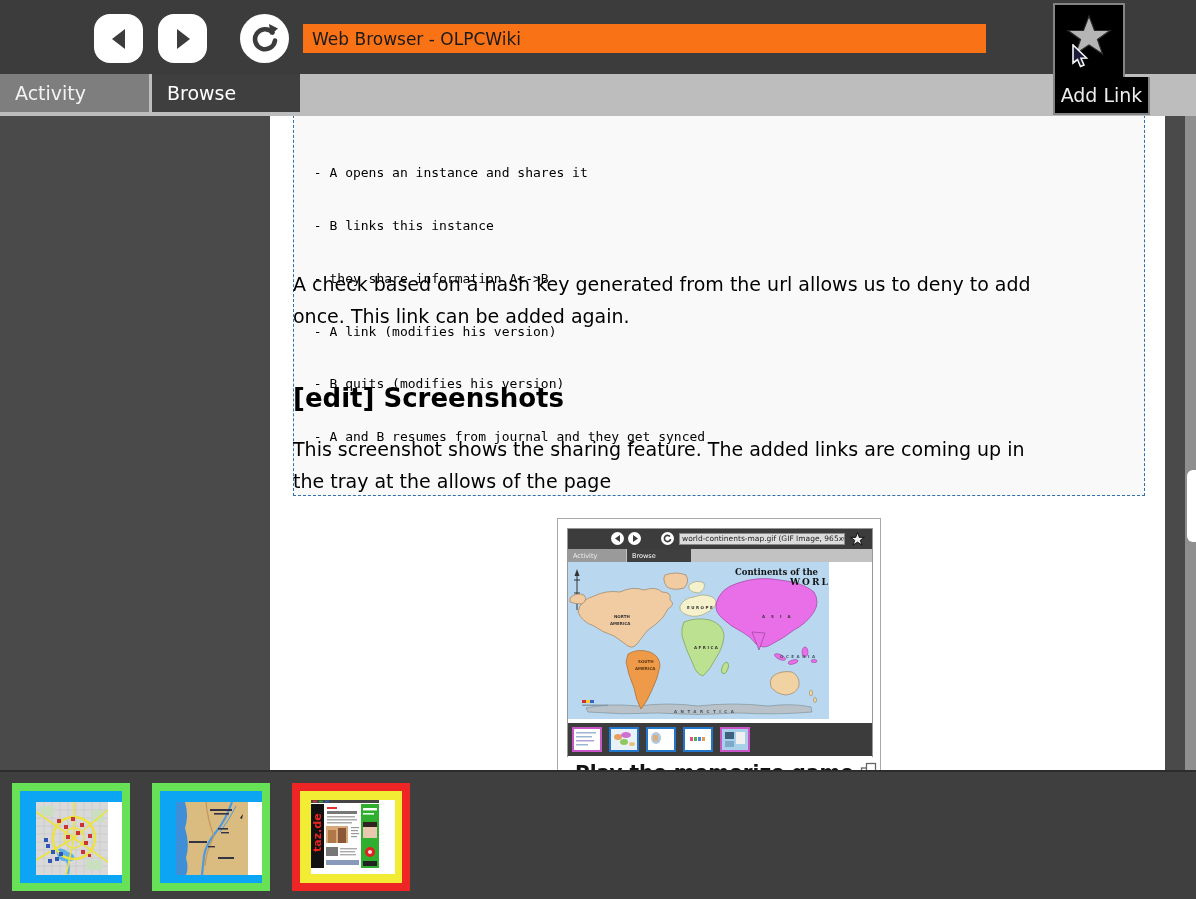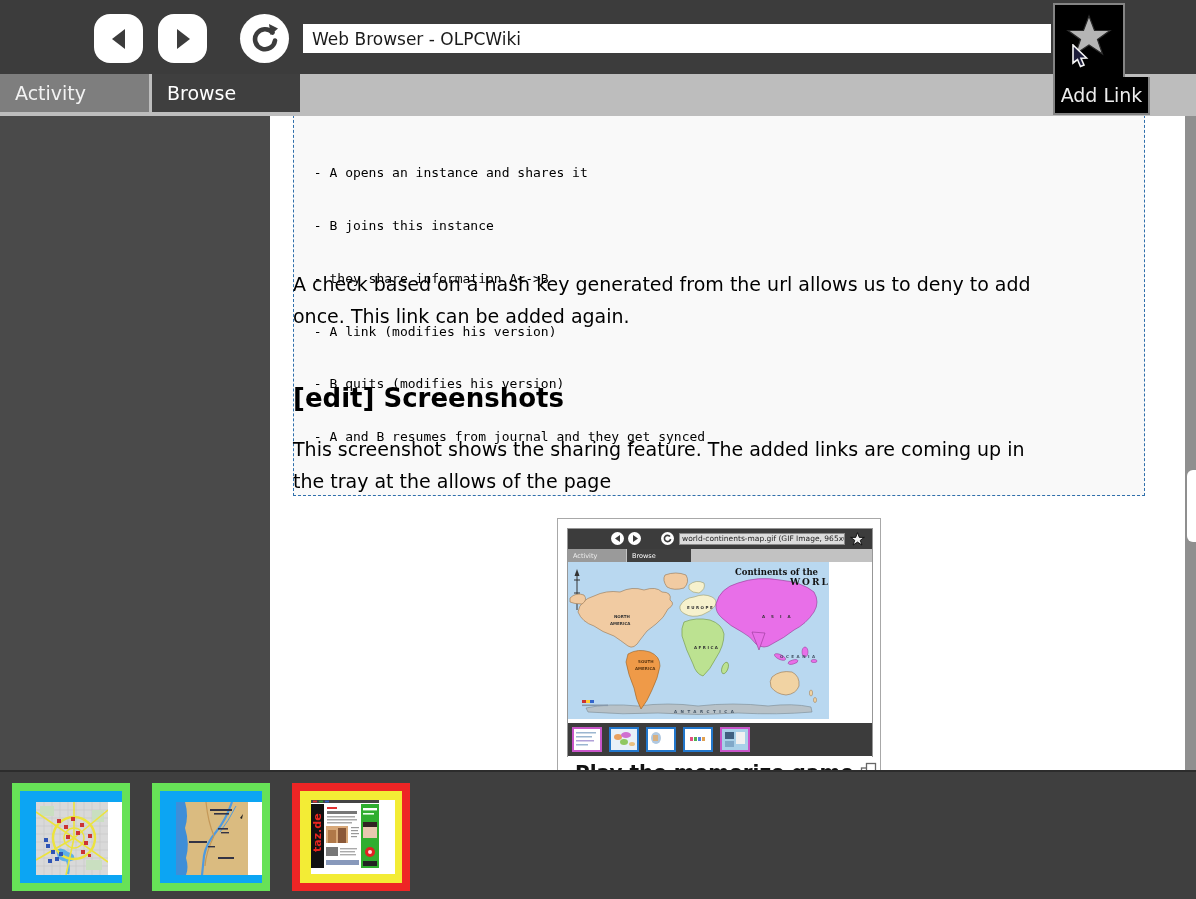--- a/index.html
+++ b/index.html
@@ -5,40 +5,40 @@
   html,body{margin:0;padding:0;background:#3f3f3f;}
   #screen{position:relative;width:1196px;height:899px;overflow:hidden;
           font-family:"DejaVu Sans","Liberation Sans",sans-serif;background:#3c3c3c;}
   .abs{position:absolute;}
 
   
   .toolbar{left:0;top:0;width:1196px;height:74px;background:#3c3c3c;}
   .tool-btn{top:14px;width:49px;height:49px;background:#fff;border-radius:16px;
             display:flex;align-items:center;justify-content:center;}
   .tool-btn.round{border-radius:50%;}
-  .url-input{left:303px;top:24px;width:748px;height:29px;background:#ffffff;border:none;
+  .url-input{left:303px;top:24px;width:683px;height:29px;background:#f97316;border:none;
              font-family:"DejaVu Sans",sans-serif;font-size:17px;color:#1a1a1a;padding:0 9px;box-sizing:border-box;}
 
   
   .tabbar{left:0;top:74px;width:1196px;height:42px;background:#bdbdbd;border-bottom:4px solid #c8c8c8;box-sizing:content-box;}
   .tab{top:0;height:38px;display:flex;align-items:center;padding-left:15px;box-sizing:border-box;
        font-size:19px;color:#f2f2f2;}
   .tab-activity{left:0;width:149px;background:#7e7e7e;}
   .tab-browse{left:152px;width:148px;background:#3f3f3f;color:#fff;}
 
   
   .addlink-star{left:1053px;top:3px;width:72px;height:112px;background:#000;border:2px solid #848484;box-sizing:border-box;}
   .addlink-label{left:1053px;top:77px;width:97px;height:38px;background:#000;border:2px solid #848484;border-top:none;
                  box-sizing:border-box;display:flex;align-items:center;justify-content:center;
                  font-size:19px;color:#ececec;}
   .addlink-seam{left:1056px;top:74px;width:66px;height:6px;background:#000;}
 
   
   .content{left:0;top:116px;width:1185px;height:654px;background:#4a4a4a;overflow:hidden;}
-  .page{position:absolute;left:270px;top:0;width:895px;height:654px;background:#fff;overflow:hidden;padding-left:32px;}
+  .page{position:absolute;left:270px;top:0;width:895px;height:654px;background:#fff;overflow:hidden;}
   .codeblock{position:absolute;left:23px;top:-6px;width:852px;box-sizing:border-box;
              background:#f9f9f9;border:1px dashed #2f6fab;padding:18px 10px 14px 12px;
              font-family:"DejaVu Sans Mono","Liberation Mono",monospace;font-size:13px;line-height:17.6px;color:#000;white-space:pre;}
   .para{position:absolute;left:23px;width:860px;font-size:19px;line-height:32px;color:#000;}
   .heading{position:absolute;left:23px;top:267px;font-size:26px;font-weight:bold;color:#000;}
   .edit-link{color:#000000;}
   .figure{position:absolute;left:287px;top:402px;width:324px;background:#fff;
           border:1px solid #a8a8a8;padding:9px;box-sizing:border-box;}
   .shot{position:relative;width:304px;height:227px;border:1px solid #979797;}
   .mini-toolbar{left:0;top:0;width:304px;height:20px;background:#3c3c3c;}
@@ -98,21 +98,21 @@
     <div class="abs tab tab-browse">
       <span>Browse</span>
     </div>
   </div>
 
   <div class="abs content">
     <div class="page">
 
       <div class="codeblock">
         <div> - A opens an instance and shares it</div>
-        <div> - B joins this instance</div>
+        <div> - B links this instance</div>
         <div> - they share information A&lt;-&gt;B</div>
         <div> - A link (modifies his version)</div>
         <div> - B quits (modifies his version)</div>
         <div> - A and B resumes from journal and they get synced</div>
       </div>
 
       <div class="para" style="top:152px;">
         <div>A check based on a hash key generated from the url allows us to deny to add</div>
         <div>once. This link can be added again.</div>
       </div>

